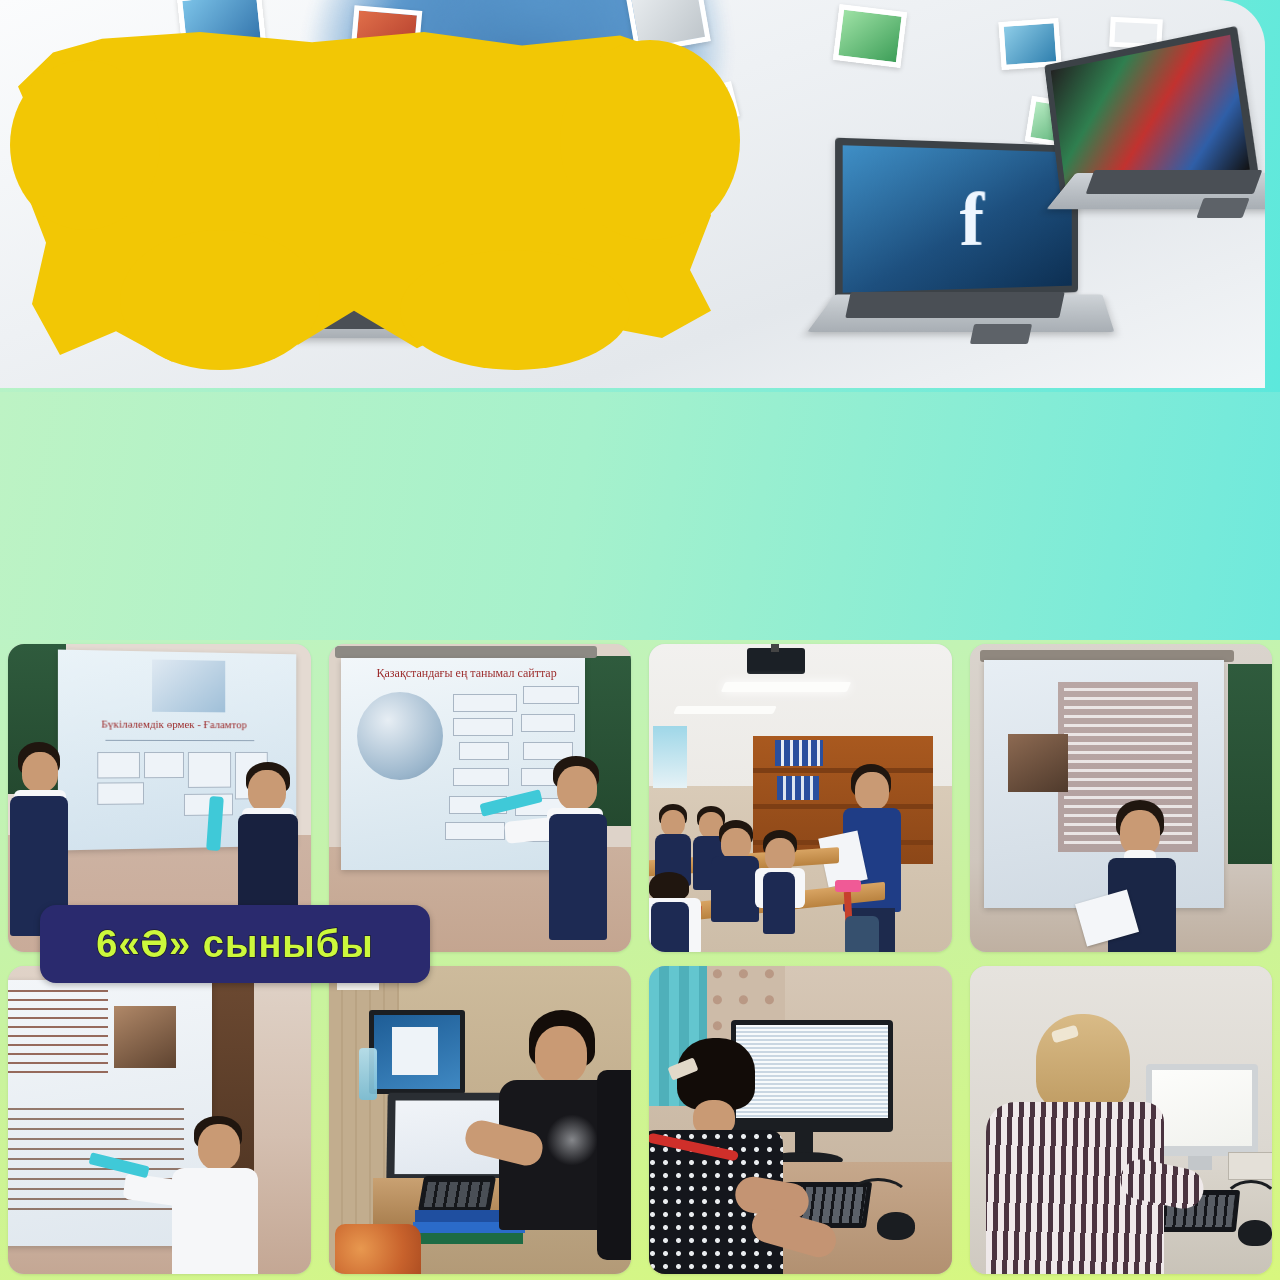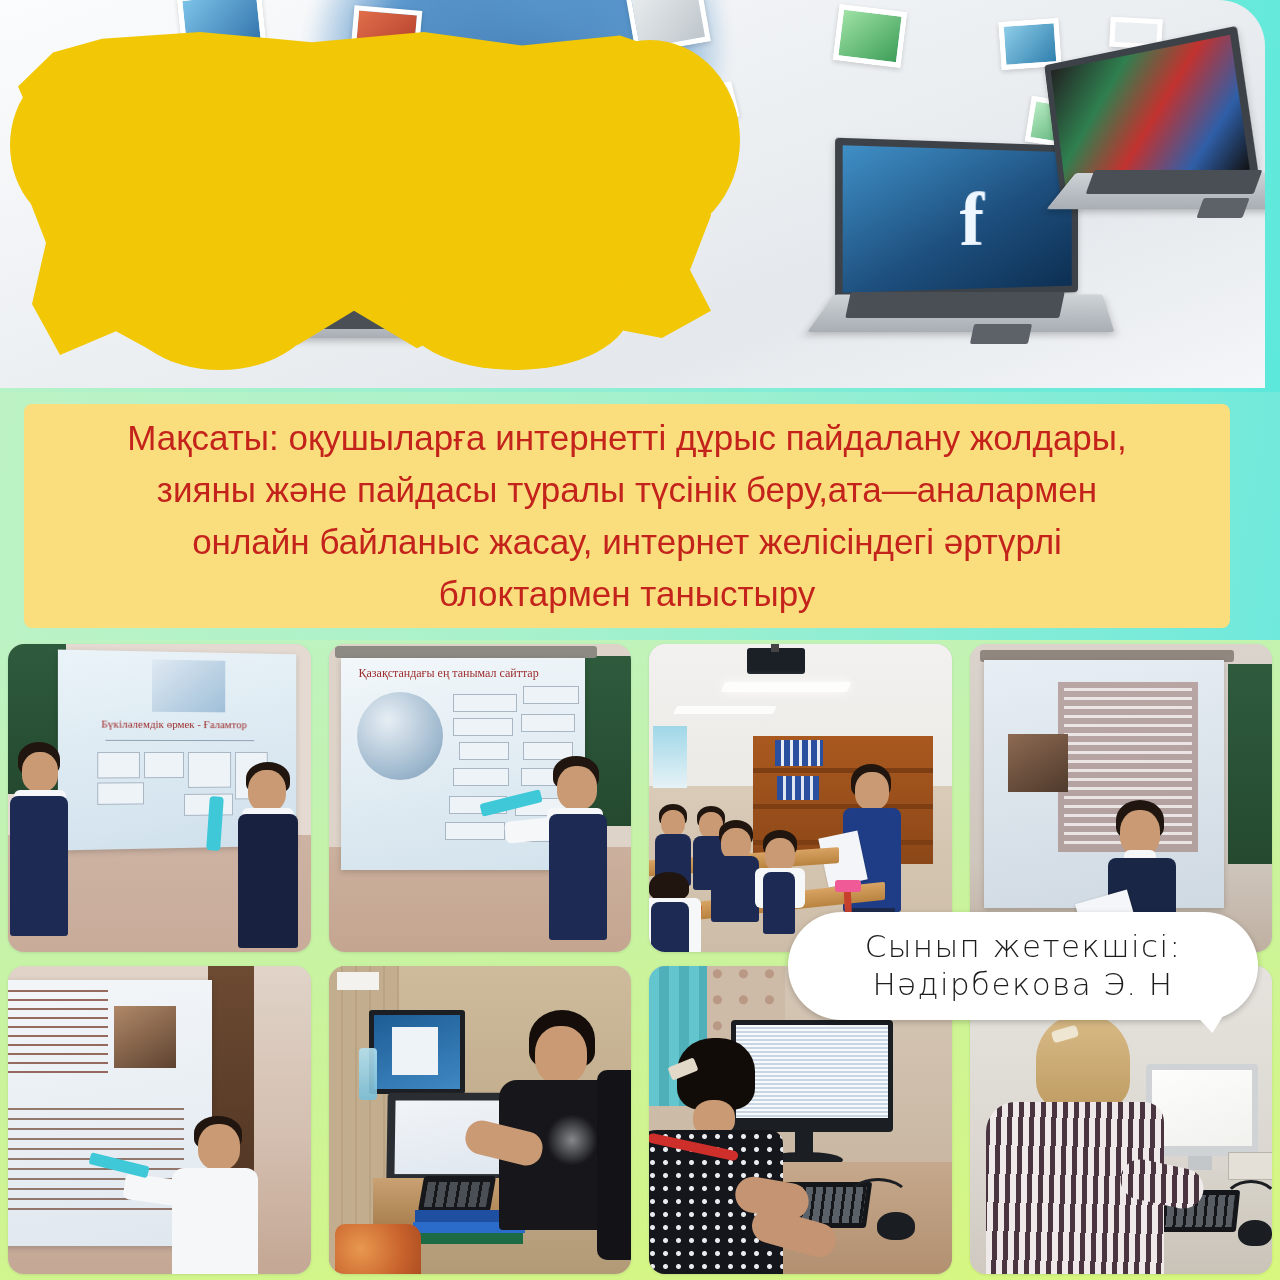--- a/index.html
+++ b/index.html
@@ -202,26 +202,20 @@
     </div>
 
     <div class="brush"></div>
     <div class="brush-blob" style="left:10px;top:60px;width:150px;height:170px;"></div>
     <div class="brush-blob" style="left:560px;top:40px;width:180px;height:200px;"></div>
     <div class="brush-blob" style="left:120px;top:230px;width:200px;height:140px;"></div>
     <div class="brush-blob" style="left:400px;top:250px;width:230px;height:120px;"></div>
   </div>
 
   <div class="goal-band"></div>
-  <div class="goal-card">
-    <div class="goal-text">Мақсаты:  оқушыларға интернетті дұрыс пайдалану жолдары,
-зияны және пайдасы туралы түсінік беру,ата—аналармен
-онлайн байланыс жасау, интернет желісіндегі әртүрлі
-блоктармен таныстыру</div>
-  </div>
 
   <div class="grid">
 
     <div class="cell">
       <div class="wall" style="background:linear-gradient(180deg,#e4dad2 0%,#e4dad2 62%,#cdb3a3 62%,#c9ab99 100%);"></div>
       <div class="chalk" style="left:0;top:0;width:58px;height:150px;"></div>
       <div class="board" style="left:52px;top:8px;width:240px;height:196px;background:linear-gradient(170deg,#eaf3f8,#cfe0ec);transform:perspective(600px) rotateY(7deg);">
         <div style="position:absolute;left:92px;top:8px;width:74px;height:52px;background:linear-gradient(140deg,#dfe9f2,#9fbfd8);"></div>
         <div class="slide-ttl" style="left:42px;top:66px;font-size:11px;">Бүкіләлемдік өрмек - Ғаламтор</div>
         <div style="position:absolute;left:46px;top:88px;width:150px;height:1px;background:#8fa2b5;"></div>
@@ -245,21 +239,21 @@
         <div class="vest" style="left:8px;top:52px;width:60px;height:134px;background:#18213f;"></div>
       </div>
       <div class="pointer" style="left:200px;top:152px;width:14px;height:54px;border-radius:4px;transform:rotate(4deg);"></div>
     </div>
 
     <div class="cell">
       <div class="wall" style="background:linear-gradient(180deg,#ded3c9 0%,#ded3c9 66%,#cbb09d 66%,#c4a590 100%);"></div>
       <div class="chalk" style="right:0;top:12px;width:54px;height:170px;"></div>
       <div style="position:absolute;left:6px;top:2px;width:262px;height:12px;background:#8d8a84;border-radius:3px;"></div>
       <div class="board" style="left:12px;top:14px;width:244px;height:212px;background:linear-gradient(170deg,#f2f7fa,#d2e2ec);">
-        <div class="slide-ttl" style="left:18px;top:8px;font-size:12px;">Қазақстандағы ең танымал сайттар</div>
+        <div class="slide-ttl" style="left:36px;top:8px;font-size:12px;">Қазақстандағы ең танымал сайттар</div>
         <div style="position:absolute;left:16px;top:34px;width:86px;height:88px;border-radius:50%;background:radial-gradient(circle at 36% 32%,#e7eef4,#9bb6cc 70%,#7a97b0);"></div>
         <div class="slide-box" style="left:112px;top:36px;width:62px;height:16px;"></div>
         <div class="slide-box" style="left:182px;top:28px;width:54px;height:16px;"></div>
         <div class="slide-box" style="left:112px;top:60px;width:58px;height:16px;"></div>
         <div class="slide-box" style="left:180px;top:56px;width:52px;height:16px;"></div>
         <div class="slide-box" style="left:118px;top:84px;width:48px;height:16px;"></div>
         <div class="slide-box" style="left:182px;top:84px;width:48px;height:16px;"></div>
         <div class="slide-box" style="left:112px;top:110px;width:54px;height:16px;"></div>
         <div class="slide-box" style="left:180px;top:110px;width:50px;height:16px;"></div>
         <div class="slide-box" style="left:108px;top:138px;width:56px;height:16px;"></div>
@@ -443,20 +437,18 @@
       <div style="position:absolute;left:252px;top:214px;width:52px;height:42px;border:3px solid #1a1d21;border-color:#1a1d21 transparent transparent transparent;border-radius:50% 50% 0 0;"></div>
       <div class="person" style="left:20px;top:48px;width:190px;height:272px;">
         <div class="hair" style="left:46px;top:0;width:94px;height:96px;background:linear-gradient(180deg,#d9bb87,#bf9c63);border-radius:48% 48% 30% 30%;"></div>
         <div style="position:absolute;left:62px;top:14px;width:26px;height:12px;background:#efe6d2;border-radius:4px;transform:rotate(-16deg);"></div>
         <div style="position:absolute;left:-4px;top:88px;width:178px;height:186px;border-radius:30px 20px 0 0;background:repeating-linear-gradient(92deg,#4a3440 0 5px,#efe9ea 5px 11px);"></div>
         <div style="position:absolute;left:130px;top:150px;width:84px;height:40px;border-radius:20px;background:repeating-linear-gradient(80deg,#4a3440 0 5px,#efe9ea 5px 11px);transform:rotate(12deg);"></div>
       </div>
     </div>
   </div>
 
-
-  <div class="teacher-card">
-    <div>Сынып жетекшісі:</div>
-    <div>Нәдірбекова Э. Н</div>
-    <div class="tc-tail"></div>
+  <div class="class-badge">
+    <span>6«Ә»   сыныбы</span>
   </div>
 
+
 </div>
 
 </body></html>

